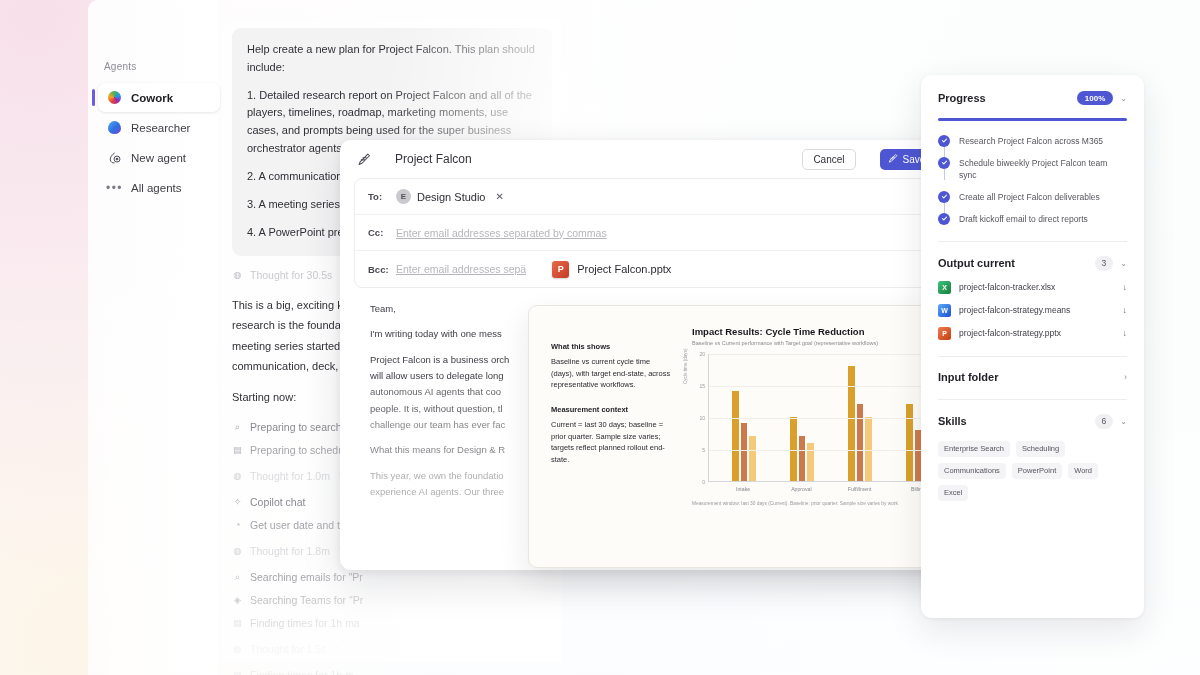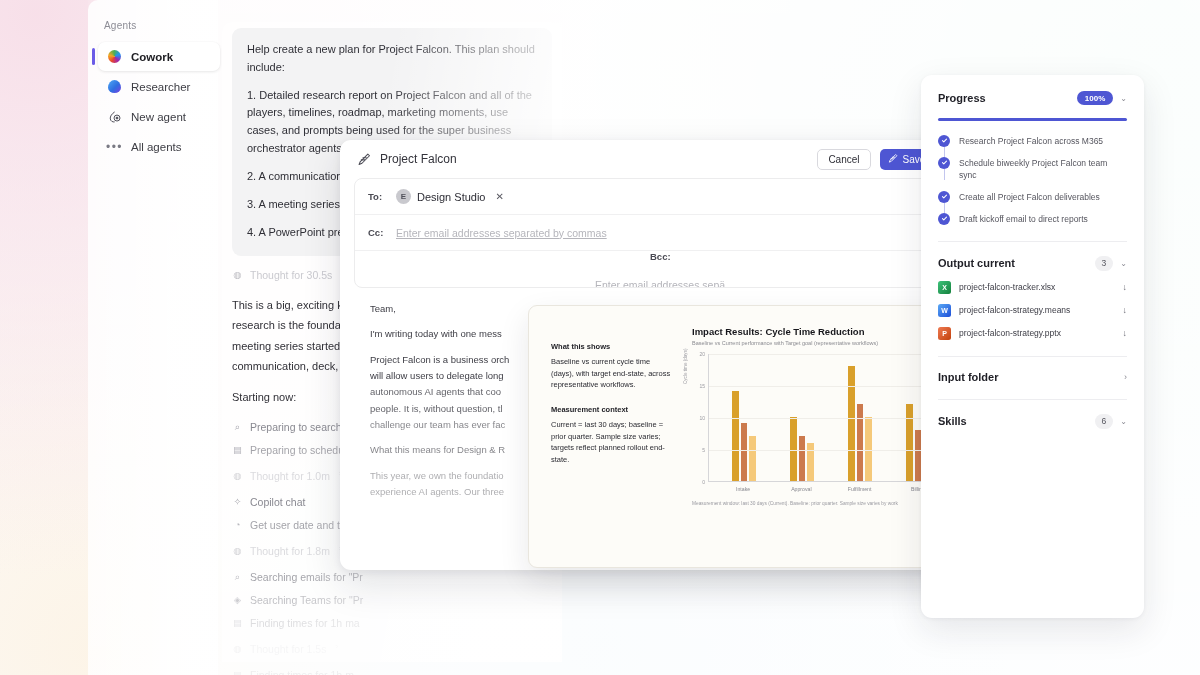--- a/index.html
+++ b/index.html
@@ -28,21 +28,21 @@
   }
   #shell-mask-left {
     position:absolute; left:0; top:0; width:130px; height:675px;
     background: linear-gradient(90deg, rgba(255,255,255,0.10), rgba(255,255,255,0.85) 70%, rgba(255,255,255,0.92));
   }
 
   
   #sidebar { position: absolute; left: 88px; top: 0; width: 140px; height: 675px; padding: 20px 0 0 0; }
   .sb-head {
     font-size: 10px; color: #8c8c95; letter-spacing: .2px;
-    padding: 0 0 10px 16px; font-weight: 400;
+    padding: 0 0 10px 16px; font-weight: 400; margin-top: 41px;
   }
   .sb-item {
     display: flex; align-items: center; gap: 9px;
     height: 29px; margin: 1px 8px 1px 10px; padding: 0 8px 0 9px;
     border-radius: 7px; font-size: 11.5px; color: #3d3d44; cursor: default;
     position: relative;
   }
   .sb-item.active {
     background: #ffffff; color: #1d1d22; font-weight: 700;
     box-shadow: 0 1px 3px rgba(0,0,0,0.09), 0 0 0 0.5px rgba(0,0,0,0.02);
@@ -97,37 +97,37 @@
   }
 
   
   #compose {
     position: absolute; left: 340px; top: 140px; width: 640px; height: 430px;
     background: #ffffff; border-radius: 11px;
     box-shadow: 0 14px 38px rgba(28,28,45,0.13), 0 2px 8px rgba(28,28,45,0.07);
     overflow: hidden;
   }
   #compose-head {
-    height: 38px; display: flex; align-items: center; padding: 0 10px 0 16px; gap: 9px;
+    height: 38px; display: flex; align-items: center; padding: 0 10px 0 16px; gap: 24px;
   }
   #compose-title { font-size: 12px; color: #34343c; font-weight: 400; }
   .pen-ic { width: 15px; height: 15px; color:#4b4b55; }
   .spacer { flex: 1; }
   .btn {
     height: 21px; border-radius: 5px; font-size: 10px; display: inline-flex;
     align-items: center; justify-content: center; padding: 0 10px; cursor: default;
   }
   .btn.ghost { background:#fff; border: 1px solid #d9d9de; color:#2e2e36; }
   .btn.primary { background:#4e56d3; color:#fff; gap:5px; padding: 0 8px 0 7px; }
   .btn.primary .cv { font-size: 7px; opacity:.85; margin-left:3px; }
 
   #compose-body { padding: 0 14px; }
   #fields { border: 1px solid #ececed; border-radius: 8px; overflow:hidden; }
   .frow { height: 36px; display: flex; align-items: center; padding: 0 13px; border-bottom: 1px solid #f0f0f1; gap: 8px; }
-  .frow:last-child { border-bottom: none; flex-direction: column; }
+  .frow:last-child { border-bottom: none; }
   .flabel { font-size: 9.5px; color:#4a4a53; font-weight: 700; width: 20px; flex:0 0 20px; }
   .chip { display:flex; align-items:center; gap:6px; font-size: 11px; color:#2d2d35; }
   .chip .av {
     width:15px; height:15px; border-radius:50%; background:#c9c9ce; color:#51515a;
     font-size:8px; display:flex; align-items:center; justify-content:center; font-weight:700;
   }
   .chip .x { font-size: 10px; color:#5a5a63; margin-left:4px; }
   .fph { font-size: 10.5px; color:#b5b5bb;text-decoration:underline; }
   .attach { display:flex; align-items:center; gap:8px; margin-left: 18px; }
   .ppt-ic {
@@ -568,16 +568,24 @@
     </div>
 
     <div class="divider"></div>
 
     <div class="psec">
       <div class="psec-head">
         <span class="psec-title">Skills</span>
         <span class="count-badge">6</span>
         <span class="chev-d">⌄</span>
       </div>
+      <div class="skills">
+          <div class="skill">Enterprise Search</div>
+          <div class="skill">Scheduling</div>
+          <div class="skill">Communications</div>
+          <div class="skill">PowerPoint</div>
+          <div class="skill">Word</div>
+          <div class="skill">Excel</div>
+        </div>
     </div>
 
   </div>
 </div>
 
 </body></html>

